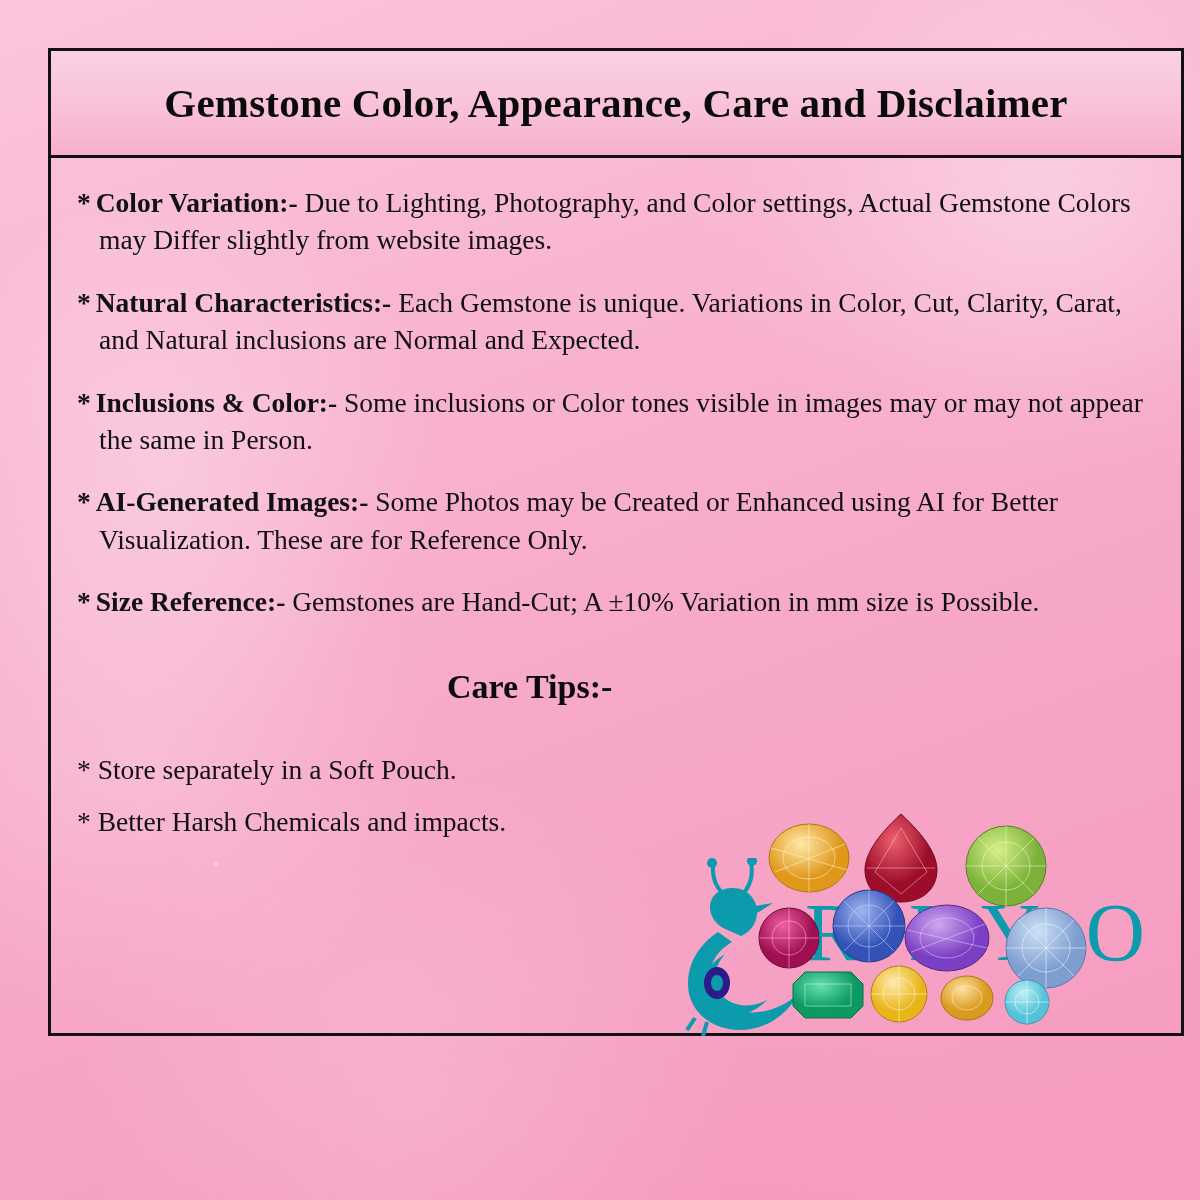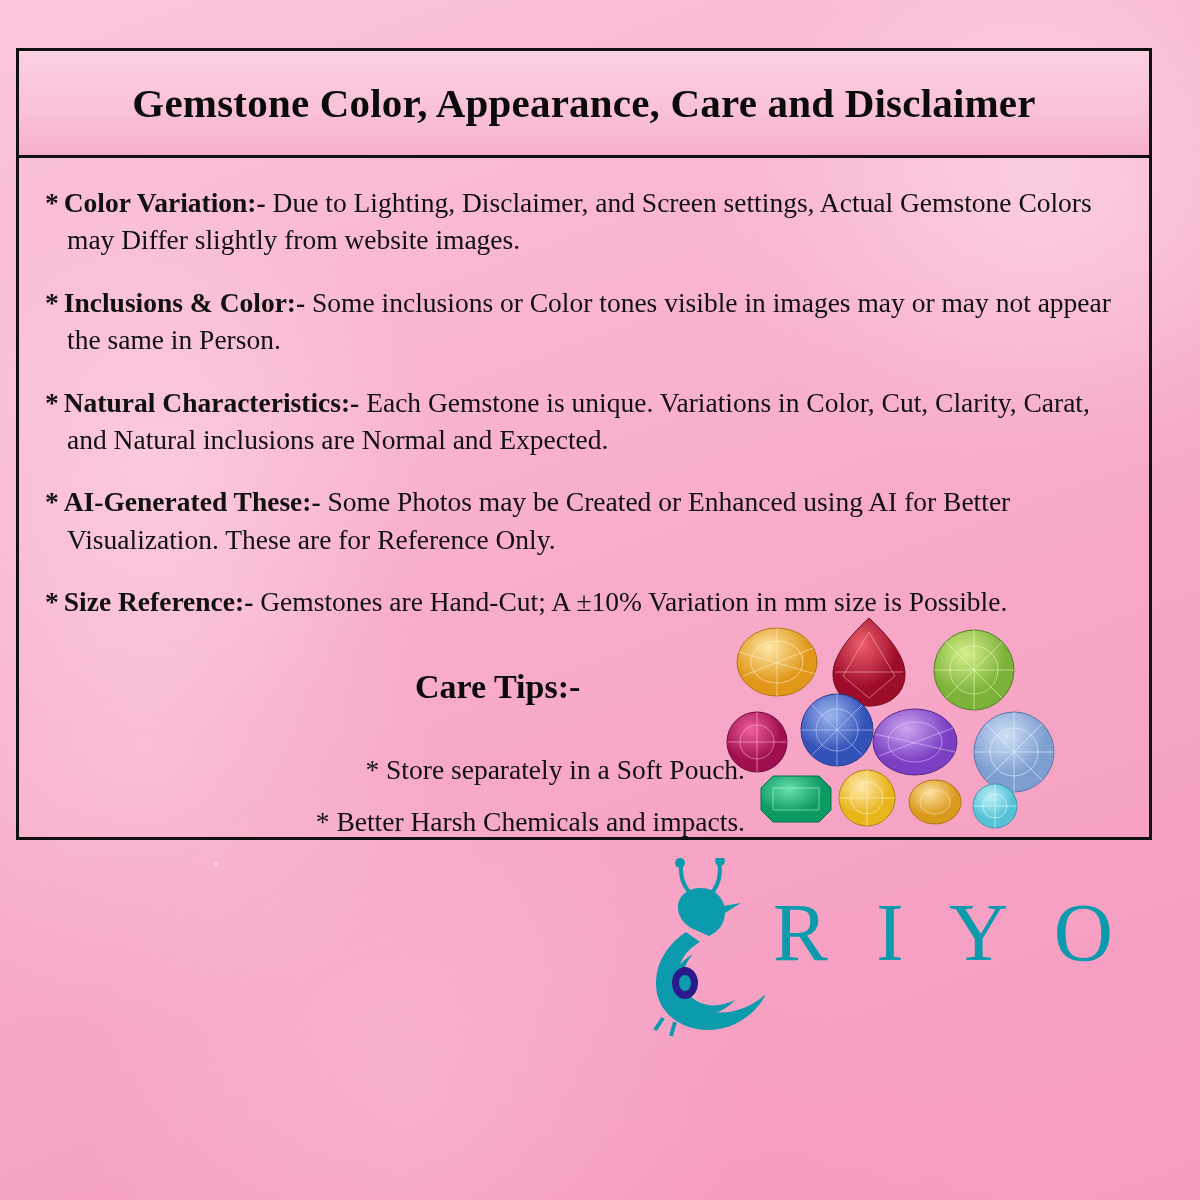--- a/index.html
+++ b/index.html
@@ -38,24 +38,24 @@
     right: -160px; top: -120px; width: 640px; height: 540px;
     background: radial-gradient(circle, rgba(255,255,255,0.22) 0%, rgba(255,255,255,0) 68%);
   }
   .swirl.c {
     left: 30px; bottom: -200px; width: 760px; height: 620px;
     background: radial-gradient(circle, rgba(255,255,255,0.16) 0%, rgba(255,255,255,0) 68%);
   }
 
   .card {
     position: absolute;
-    left: 16px;
+    left: 48px;
     top: 48px;
     width: 1136px;
-    height: 792px;
+    height: 988px;
     border: 3px solid #111;
     box-sizing: border-box;
     background: transparent;
   }
   .title-bar {
     position: relative;
     height: 104px;
     border-bottom: 3px solid #111;
     background: linear-gradient(180deg, #fbd0e2 0%, #f9c0d8 60%, #f6aecd 100%);
     display: flex;
@@ -137,21 +137,20 @@
     margin-top: 10px;
     width: 700px;
   }
   .care-list .care-line {
     font-size: 27.5px;
     color: #111;
     margin-bottom: 16px;
     line-height: 1.32;
     padding-left: 22px;
     text-indent: -22px;
-    text-align: right;
   }
 
   .gems {
     position: absolute;
     right: 10px;
     bottom: 8px;
     width: 420px;
     height: 230px;
   }
   .gems svg { display: block; }
@@ -167,39 +166,39 @@
   <div class="card">
 
     <div class="title-bar">
       <div class="title">Gemstone Color, Appearance, Care and Disclaimer</div>
     </div>
 
     <div class="body-area">
 
       <div class="item">
         <p>
-          <span class="star">*</span><span class="lead">Color Variation:-</span><span> Due to Lighting, Disclaimer, and Screen settings, Actual Gemstone Colors may Differ slightly from website images.</span>
+          <span class="star">*</span><span class="lead">Color Variation:-</span><span> Due to Lighting, Photography, and Color settings, Actual Gemstone Colors may Differ slightly from website images.</span>
+        </p>
+      </div>
+
+      <div class="item">
+        <p>
+          <span class="star">*</span><span class="lead">Natural Characteristics:-</span><span> Each Gemstone is unique. Variations in Color, Cut, Clarity, Carat, and Natural inclusions are Normal and Expected.</span>
         </p>
       </div>
 
       <div class="item">
         <p>
           <span class="star">*</span><span class="lead">Inclusions &amp; Color:-</span><span> Some inclusions or Color tones visible in images may or may not appear the same in Person.</span>
         </p>
       </div>
 
       <div class="item">
         <p>
-          <span class="star">*</span><span class="lead">Natural Characteristics:-</span><span> Each Gemstone is unique. Variations in Color, Cut, Clarity, Carat, and Natural inclusions are Normal and Expected.</span>
-        </p>
-      </div>
-
-      <div class="item">
-        <p>
-          <span class="star">*</span><span class="lead">AI-Generated These:-</span><span> Some Photos may be Created or Enhanced using AI for Better Visualization. These are for Reference Only.</span>
+          <span class="star">*</span><span class="lead">AI-Generated Images:-</span><span> Some Photos may be Created or Enhanced using AI for Better Visualization. These are for Reference Only.</span>
         </p>
       </div>
 
       <div class="item">
         <p>
           <span class="star">*</span><span class="lead">Size Reference:-</span><span> Gemstones are Hand-Cut; A ±10% Variation in mm size is Possible.</span>
         </p>
       </div>
 
       <div class="care-row">

